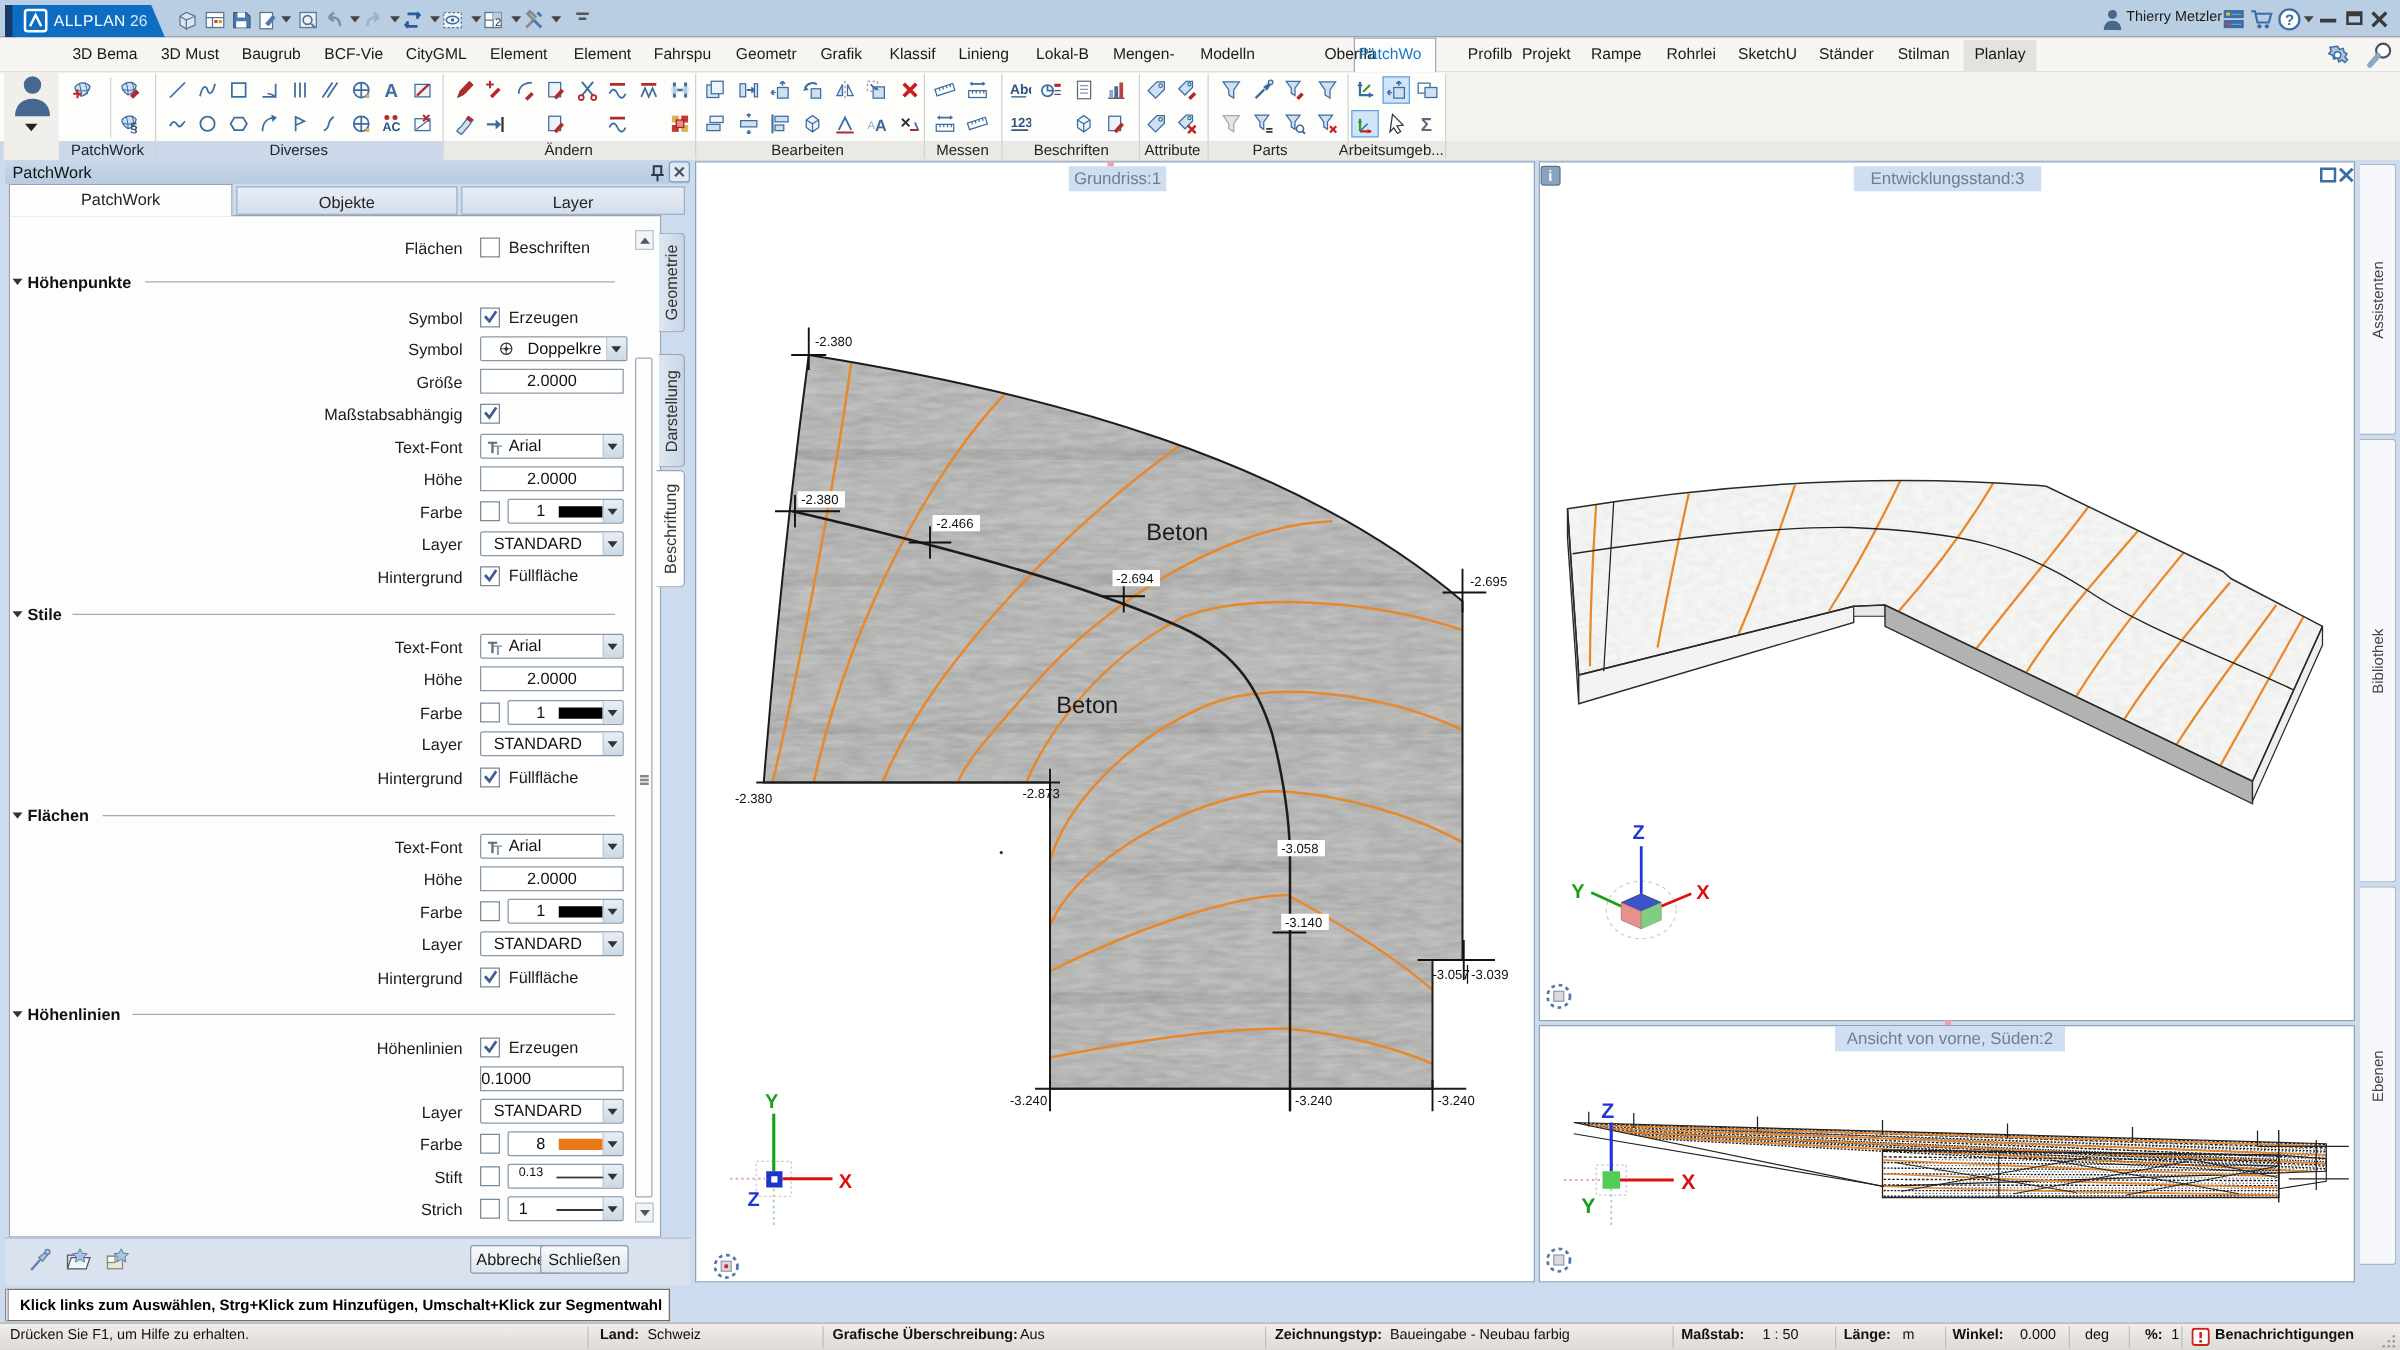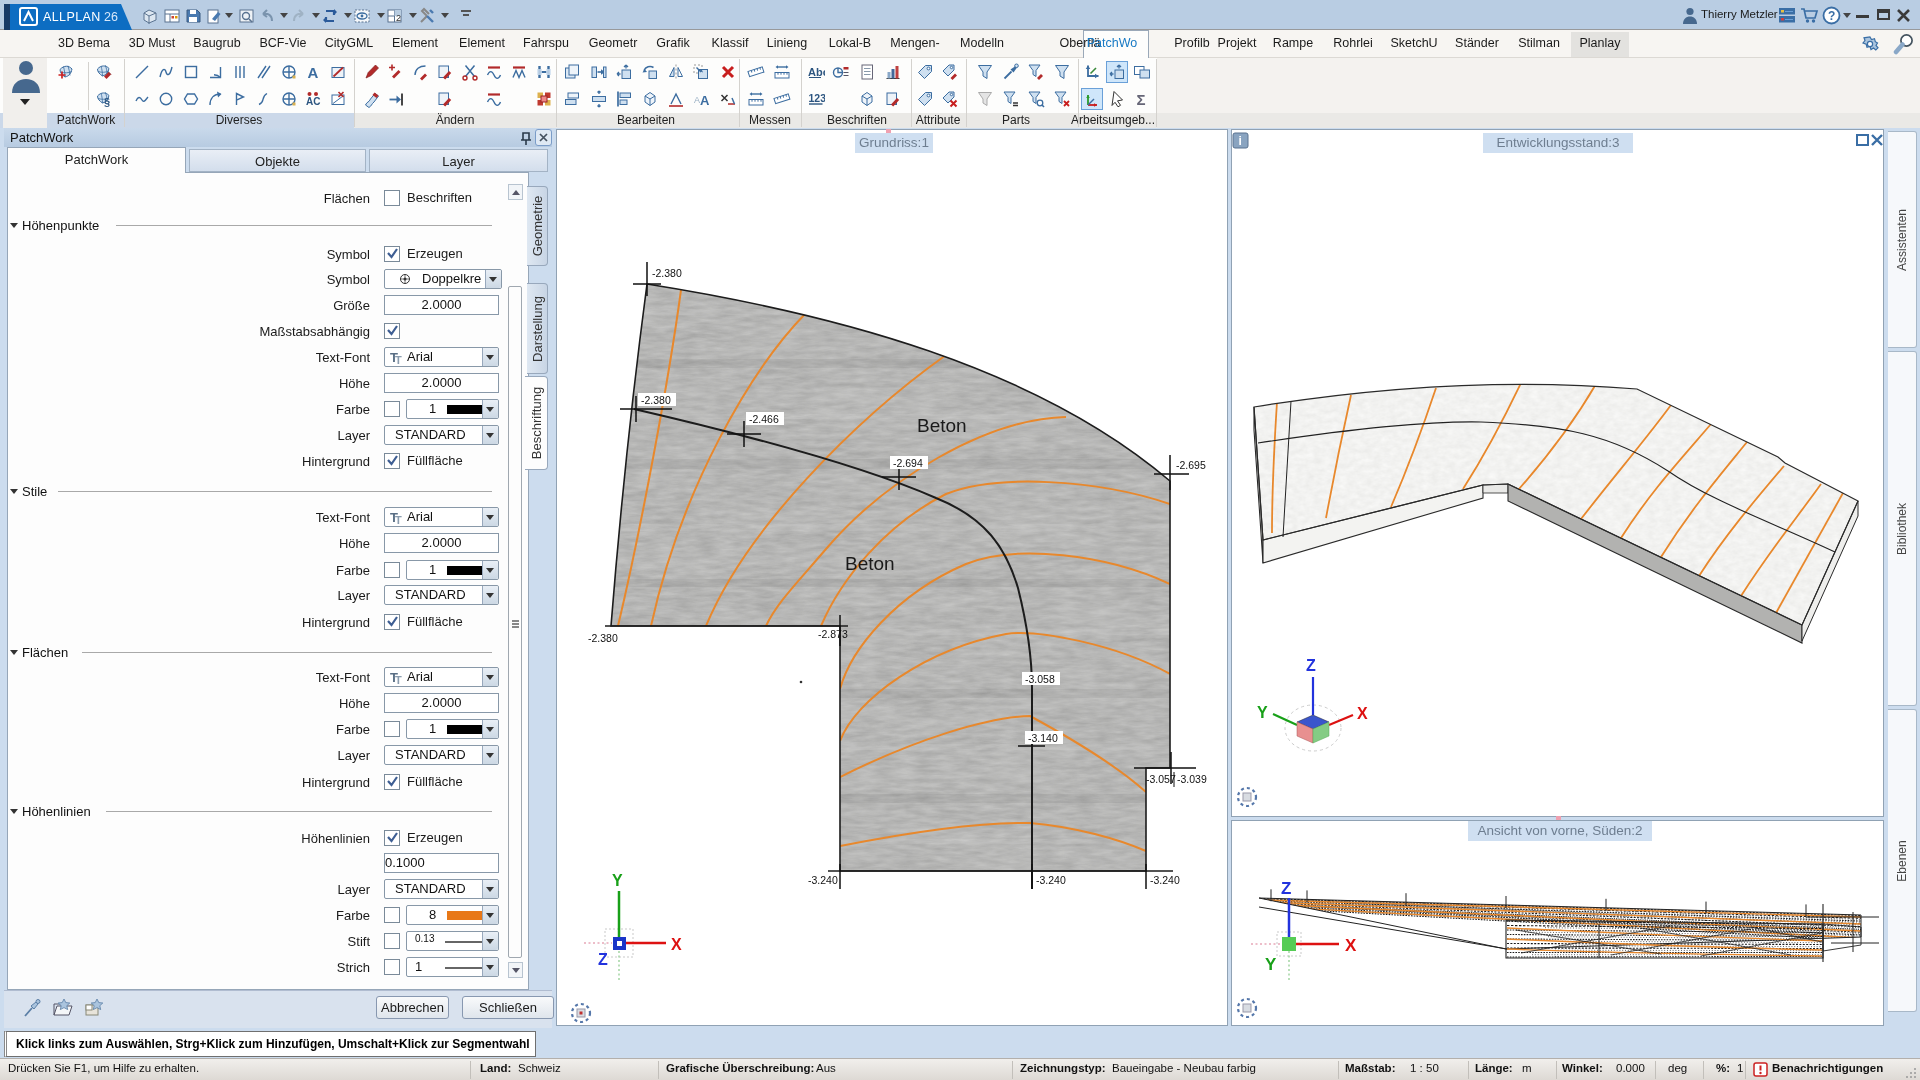--- a/index.html
+++ b/index.html
@@ -17,21 +17,21 @@
 #phead{position:absolute;left:0;top:0;width:548px;height:19px;background:linear-gradient(#c9d9eb,#b7cbe1);font-size:13px;color:#111;padding-left:6px;line-height:19px}
 .ptab{position:absolute;top:19px;height:25px;font-size:13px;color:#222;text-align:center;line-height:24px}
 #pcontent{position:absolute;left:3px;top:44px;width:522px;height:818px;background:#fdfdfd;border:1px solid #96a6b8}
 .flab{position:absolute;font-size:13px;color:#1a1a1a;text-align:right;white-space:nowrap}
 .cbx{position:absolute;width:16px;height:16px;background:#fff;border:1px solid #7a8a99}
 .cbl{position:absolute;font-size:13px;color:#1a1a1a;white-space:nowrap}
 .inp{position:absolute;left:380px;width:115px;height:20px;background:#fff;border:1px solid #8898a8;font-size:13px;color:#111;text-align:center;line-height:18px}
 .cmb{position:absolute;background:#fff;border:1px solid #8898a8;border-radius:2px;height:20px}
 .cmbb{position:absolute;right:0;top:0;width:16px;height:18px;background:linear-gradient(#e9eff6,#ccd8e4);border-left:1px solid #98a8bc;border-radius:0 2px 2px 0}
 .arr{position:absolute;right:4px;top:7px;width:0;height:0;border-left:4px solid transparent;border-right:4px solid transparent;border-top:5px solid #333}
-.sect{position:absolute;left:18px;font-size:13px;font-weight:normal;color:#111;white-space:nowrap}
+.sect{position:absolute;left:18px;font-size:13px;font-weight:bold;color:#111;white-space:nowrap}
 .sline{position:absolute;height:1px;background:#a9a9a9}
 .vtab{position:absolute;border:1px solid #98a8bc;background:linear-gradient(90deg,#dfe8f2,#c8d5e5);border-radius:0 4px 4px 0;border-left:none}
 .vtabt{position:absolute;left:50%;top:50%;transform:translate(-50%,-50%) rotate(-90deg);font-size:13px;color:#333;white-space:nowrap}
 .rtab{position:absolute;border:1px solid #a8b8c8;background:#f6f8fb;border-radius:0 3px 3px 0;border-left:none}
 .rtabt{position:absolute;left:50%;top:50%;transform:translate(-50%,-50%) rotate(-90deg);font-size:12px;color:#444;white-space:nowrap}
 .vp{position:absolute;background:#fff;border:1px solid #90a2b4}
 .vplab{position:absolute;background:#cfdff1;color:#6e7e90;text-align:center;white-space:nowrap}
 #hintrow{position:absolute;left:0;top:1030px;width:1920px;height:28px;background:#ccdcee}
 #hintbox{position:absolute;left:4px;top:1px;width:532px;height:26px;background:#fff;border:1px solid #6f6f6f;border-left:3px double #888;font-size:12px;font-weight:bold;color:#000;line-height:24px;padding-left:9px;white-space:nowrap}
 #statusbar{position:absolute;left:0;top:1058px;width:1920px;height:22px;background:linear-gradient(#f1efec,#ddd9d4);border-top:1px solid #b3b0ac;font-size:11.5px;color:#111}
@@ -768,21 +768,21 @@
       <path d="M2 17l3-9h15l-3 9z" fill="#f4f6f8" stroke="#556"></path>
       <path d="M2 17V6h6l2 2" fill="none" stroke="#556"></path>
       <path d="M12 1l1.8 3.6 4 .4-3 2.7.9 3.9-3.7-2-3.7 2 .9-3.9-3-2.7 4-.4z" fill="#aac4de" stroke="#5b7fa6" stroke-width="0.8"></path>
     </svg>
     <svg class="abs" style="left:80px;top:870px" width="22" height="20">
       <rect x="2" y="7" width="12" height="10" fill="#e8e4da" stroke="#887"></rect>
       <rect x="2" y="7" width="6" height="5" fill="#fff" stroke="#887"></rect>
       <path d="M13 1l1.8 3.6 4 .4-3 2.7.9 3.9-3.7-2-3.7 2 .9-3.9-3-2.7 4-.4z" fill="#aac4de" stroke="#5b7fa6" stroke-width="0.8"></path>
     </svg>
     <div class="btn" style="left:372px;top:868px;width:73px;line-height:21px">Abbrechen</div>
-    <div class="btn" style="left:458px;top:868px;width:92px;line-height:21px">Schließen</div>
+    <div class="btn" style="left:428px;top:868px;width:71px;line-height:21px">Schließen</div>
   </div>
 <div class="vp" style="left:556px;top:129px;width:672px;height:897px"></div>
 <svg class="abs" style="left:556px;top:129px" width="672" height="897" viewBox="0 0 672 897">
     <defs>
       <filter id="cn" x="0" y="0" width="100%" height="100%">
         <feTurbulence type="fractalNoise" baseFrequency="0.05 0.22" numOctaves="3" seed="11"></feTurbulence>
         <feColorMatrix type="matrix" values="0 0 0 0 0.70  0 0 0 0 0.70  0 0 0 0 0.69  0.65 0 0 0 0"></feColorMatrix>
       </filter>
       <filter id="cn2" x="0" y="0" width="100%" height="100%">
         <feTurbulence type="fractalNoise" baseFrequency="0.12 0.2" numOctaves="3" seed="4"></feTurbulence>

